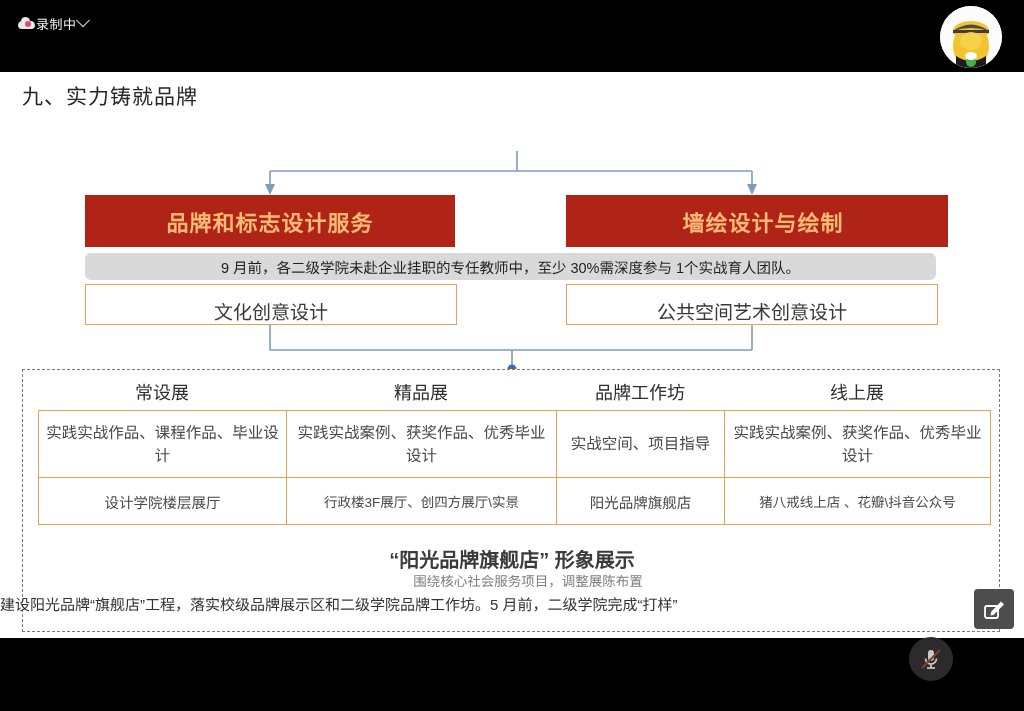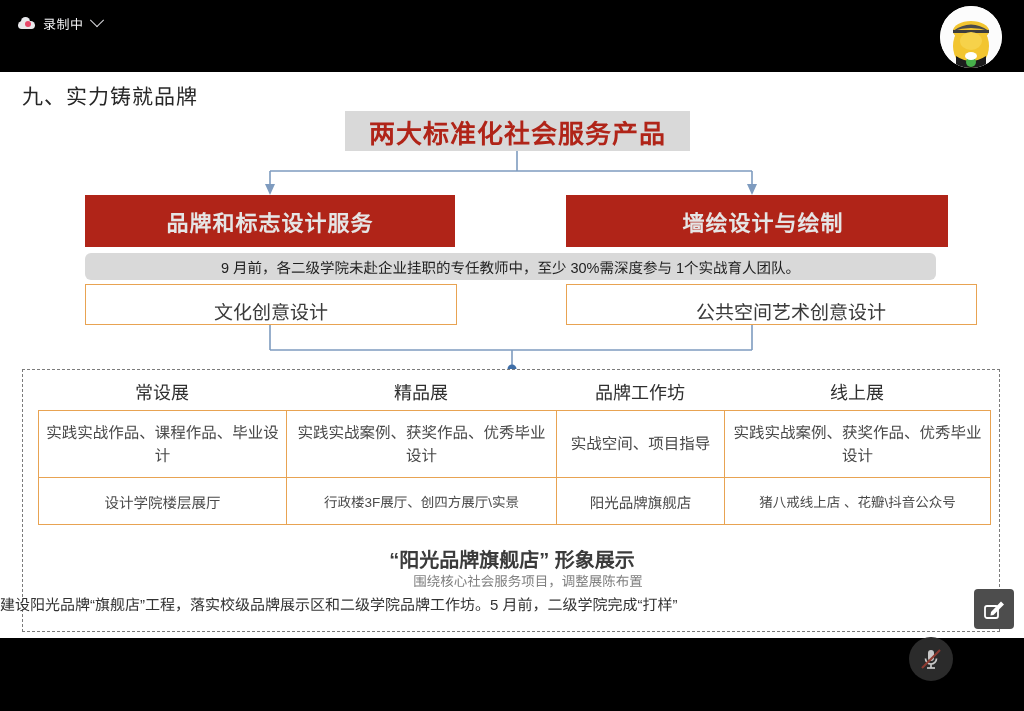--- a/index.html
+++ b/index.html
@@ -21,21 +21,21 @@
     position: absolute;
     left: 0; top: 0;
     width: 1024px; height: 72px;
     background: #000;
   }
   .rec-pill {
     position: absolute;
     left: 18px; top: 12px;
     display: flex;
     align-items: center;
-    gap: 8px;
+    gap: 1px;
     height: 22px;
   }
   .rec-cloud {
     width: 17px; height: 12px;
     position: relative;
     display: inline-block;
   }
   .rec-cloud .c-body {
     position: absolute;
     left: 0; bottom: 0;
@@ -138,21 +138,21 @@
   
   .red-box {
     position: absolute;
     height: 52px;
     background: #b02418;
     display: flex;
     align-items: center;
     justify-content: center;
   }
   .red-box span {
-    color: #e5e5e5;
+    color: #fdba74;
     font-size: 22px;
     font-weight: bold;
     letter-spacing: 1px;
   }
   .red-left  { left: 85px;  top: 123px; width: 370px; }
   .red-right { left: 566px; top: 123px; width: 370px; padding-left: 12px; }
 
   
   .note-band {
     position: absolute;
@@ -177,21 +177,21 @@
     background: #fff;
     display: flex;
     align-items: flex-end;
     justify-content: center;
   }
   .orange-box span {
     font-size: 19px;
     color: #3a3a3a;
   }
   .orange-left  { left: 85px;  top: 212px; width: 370px; }
-  .orange-right { left: 566px; top: 212px; width: 370px; padding-left: 39px; }
+  .orange-right { left: 566px; top: 212px; width: 370px; }
 
   
   .dashed-panel {
     position: absolute;
     left: 22px; top: 297px;
     width: 978px; height: 263px;
     border: 1.8px dashed #7b7b7b;
     background: #fff;
     box-sizing: border-box;
   }
@@ -327,23 +327,20 @@
     </div>
   </div>
 
   <div class="share-label">张宏的屏幕共享</div>
 </div>
 
 <div class="slide">
 
   <div class="slide-title">九、实力铸就品牌</div>
 
-  <div class="header-box">
-    <span>两大标准化社会服务产品</span>
-  </div>
 
   <svg class="connectors">
 
     <line x1="517" y1="79" x2="517" y2="99" stroke="#7e9bbf" stroke-width="1.6"></line>
 
     <line x1="270" y1="99" x2="752" y2="99" stroke="#7e9bbf" stroke-width="1.6"></line>
 
     <line x1="270" y1="99" x2="270" y2="114" stroke="#7e9bbf" stroke-width="1.6"></line>
     <polygon points="270,123 265,112 275,112" fill="#7e9bbf"></polygon>
 

